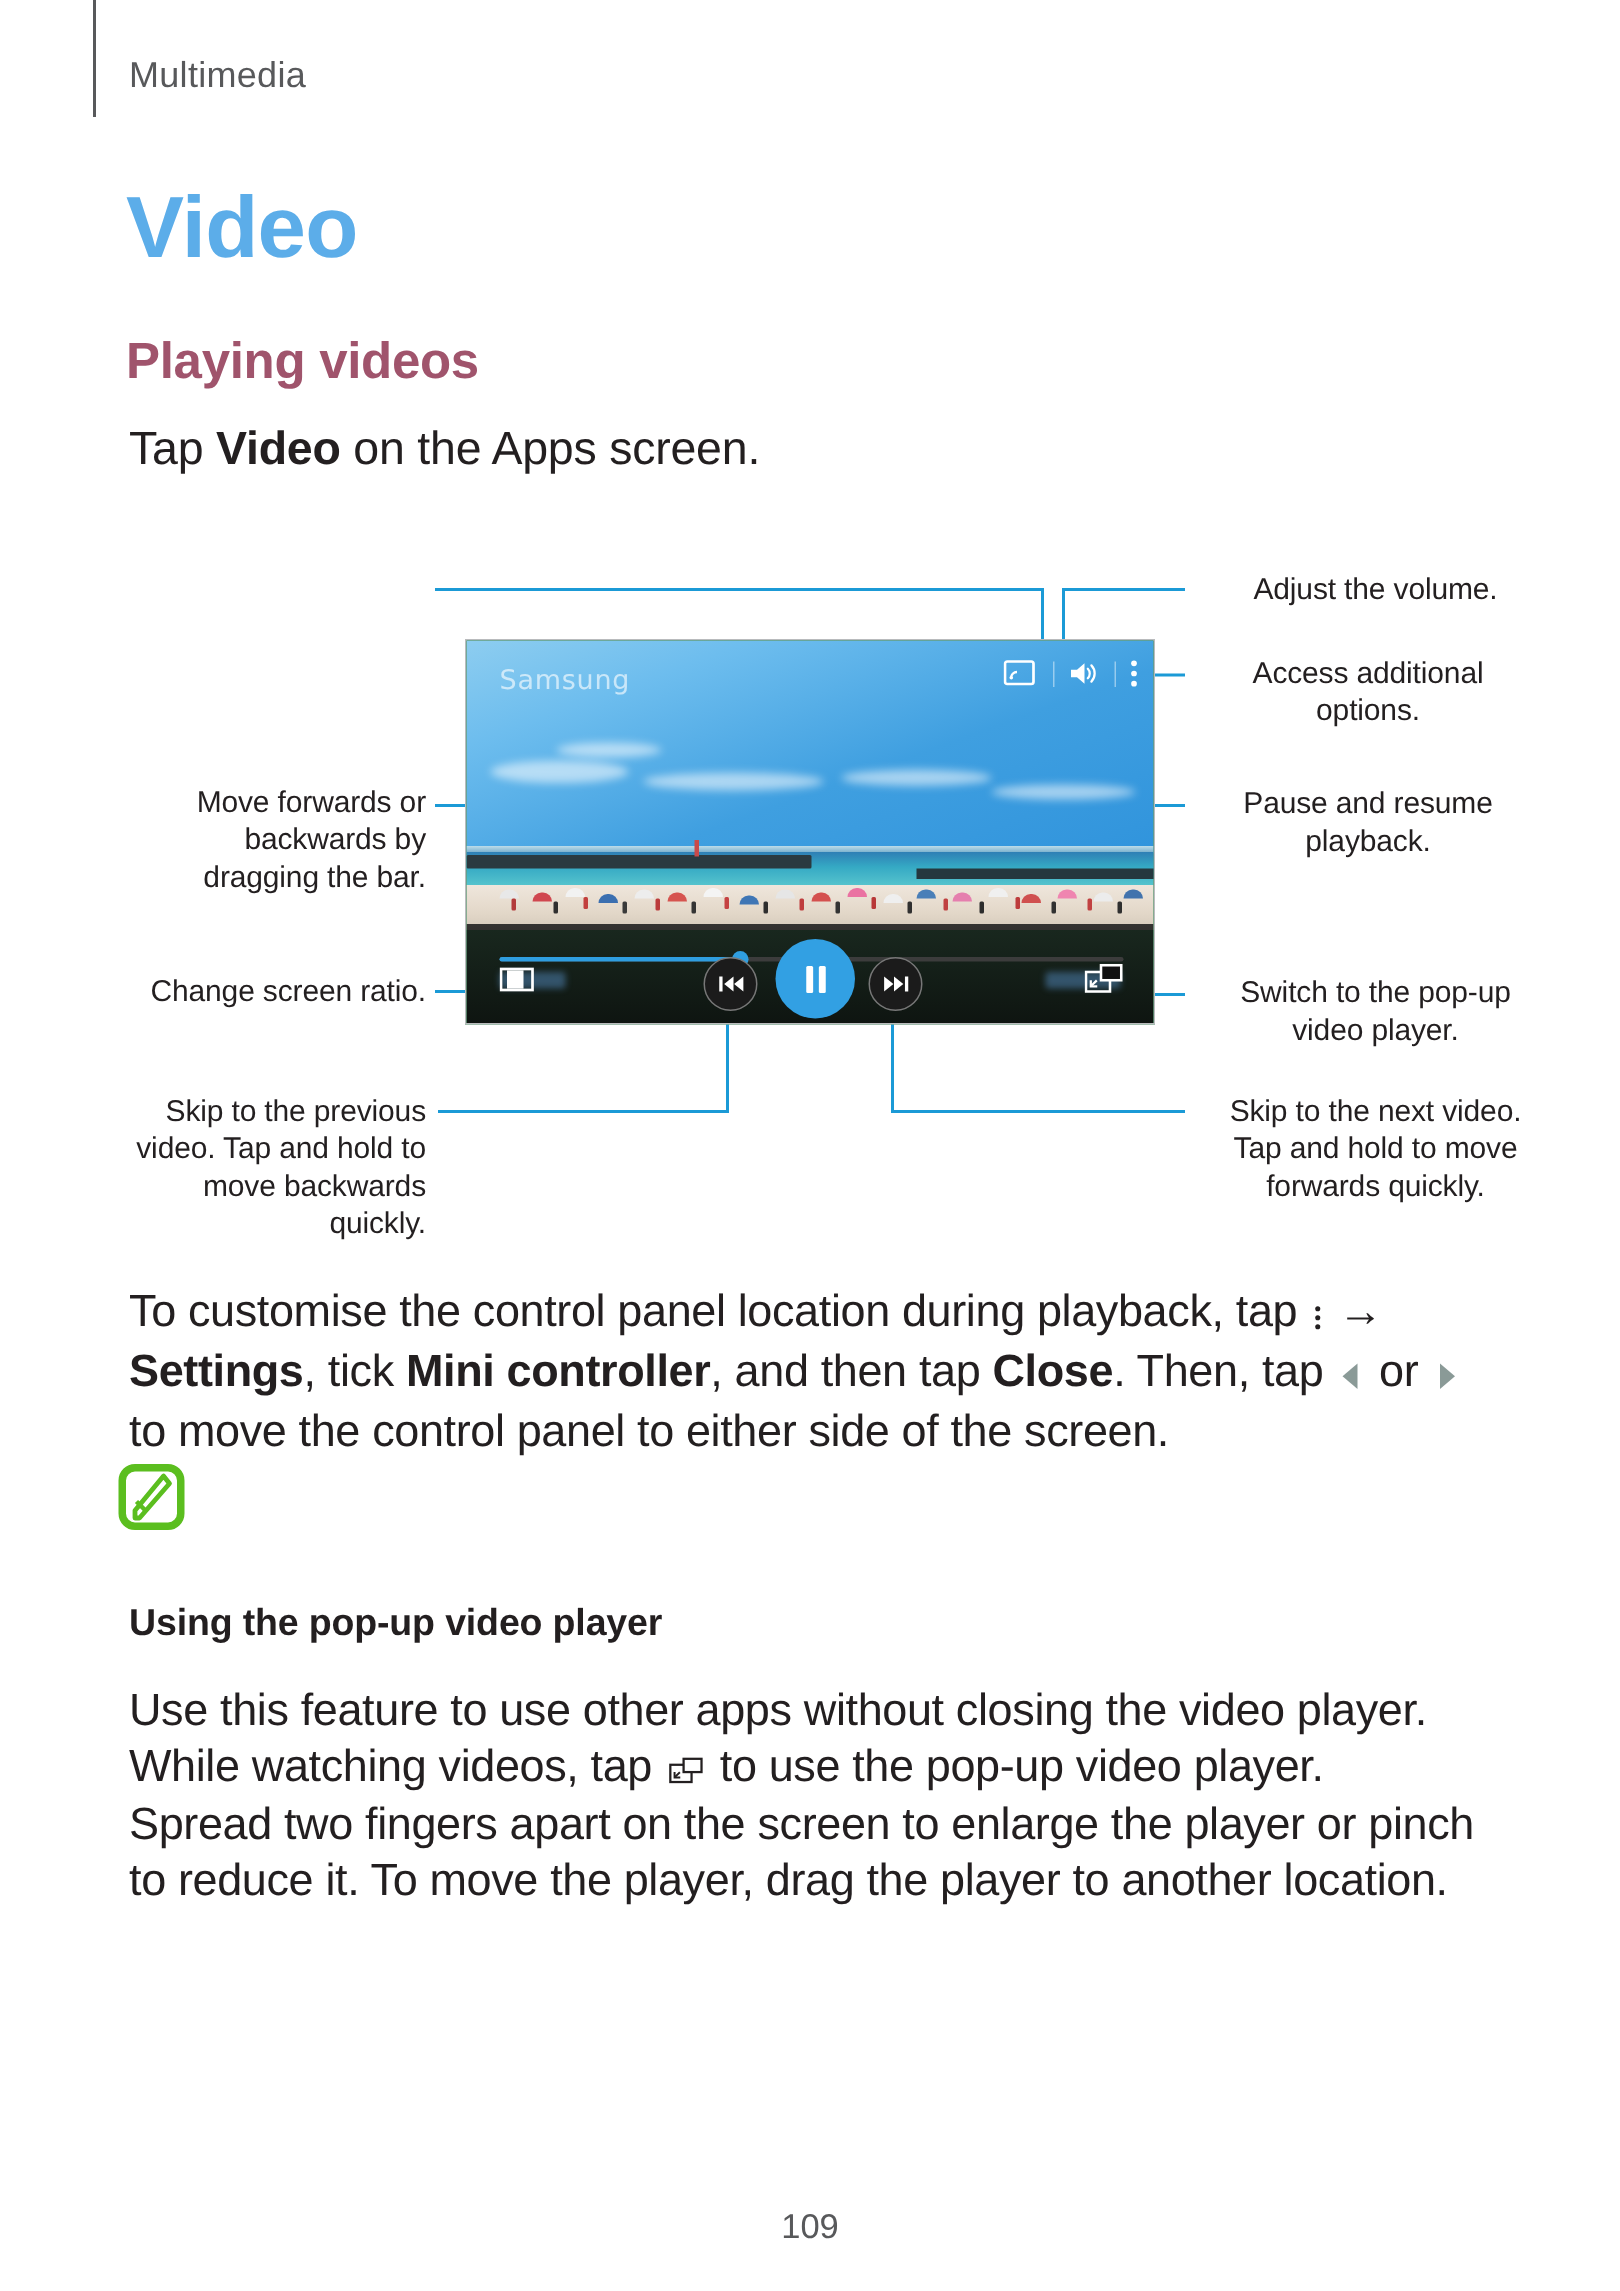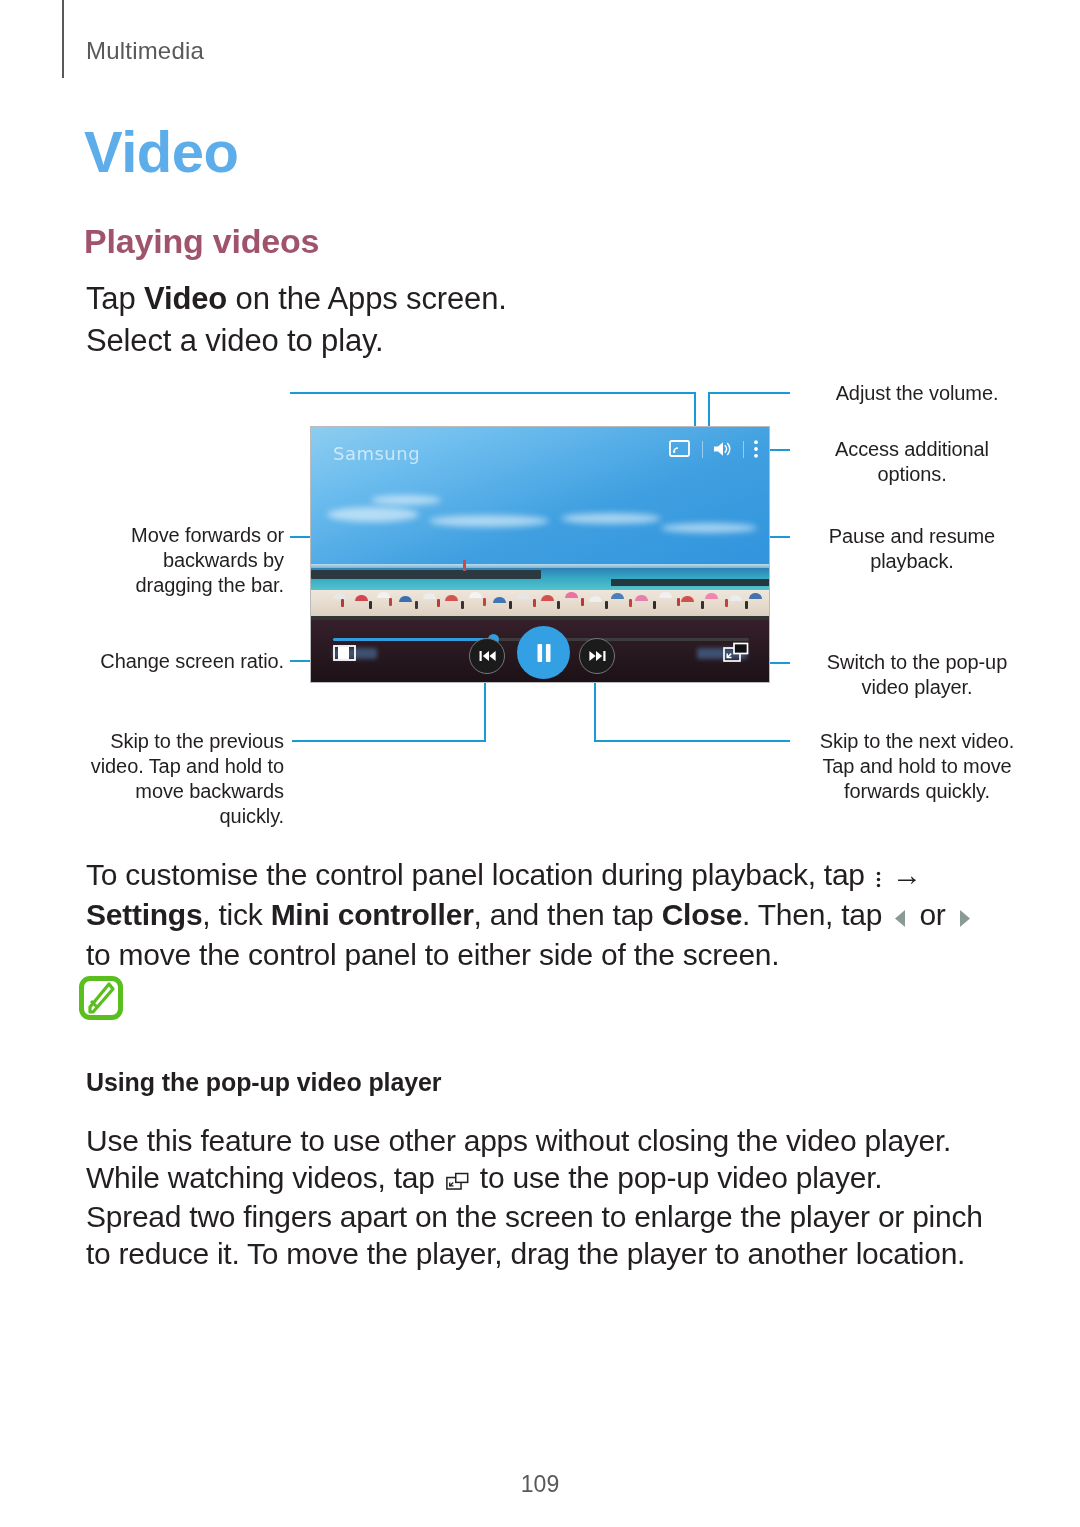--- a/index.html
+++ b/index.html
@@ -88,21 +88,21 @@
   
   .device {
     position: absolute;
     left: 310px;
     top: 426px;
     width: 460px;
     height: 257px;
     border: 1px solid #b9bbbd;
     box-sizing: border-box;
     overflow: hidden;
-    background: #ec4899;
+    background: #15803d;
   }
   .sky {
     position: absolute;
     left: 0; top: 0;
     width: 100%;
     height: 60%;
     background: linear-gradient(160deg, #8dcdf0 0%, #6dbdee 22%, #3f9fe0 58%, #2f93dc 100%);
   }
   .cloud {
     position: absolute;
@@ -366,21 +366,20 @@
 
 <div class="page">
 
   <div class="margin-rule"></div>
   <div class="breadcrumb">Multimedia</div>
 
   <div class="chapter-title">Video</div>
   <div class="section-title">Playing videos</div>
 
   <div class="body-line" style="left:86px; top:280px;"><span>Tap </span><b>Video</b><span> on the Apps screen.</span></div>
-  <div class="body-line" style="left:86px; top:322px;">Select a video to play.</div>
 
   <div class="leader h" style="left:290px; top:392px; width:406px;"></div>
   <div class="leader v" style="left:694px; top:392px; height:40px;"></div>
 
   <div class="leader v" style="left:708px; top:392px; height:40px;"></div>
   <div class="leader h" style="left:708px; top:392px; width:82px;"></div>
 
   <div class="leader h" style="left:750px; top:449px; width:40px;"></div>
 
   <div class="leader h" style="left:290px; top:536px; width:206px;"></div>

